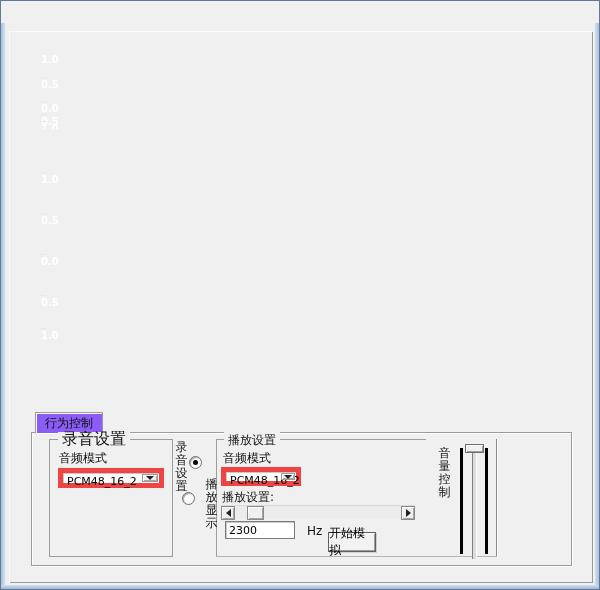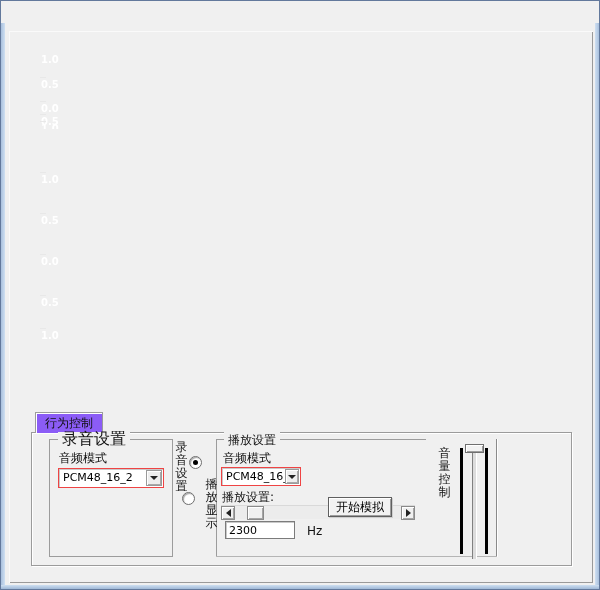--- a/index.html
+++ b/index.html
@@ -138,21 +138,21 @@
   .grp-rec{ left:48px; top:438px; width:124px; height:118px; }
   .grp-play-left{ position:absolute; left:215px; top:438px; width:1px; height:118px; background:#9c9c9c; z-index:3;}
   .grp-play-top{ position:absolute; left:215px; top:438px; width:210px; height:1px; background:#9c9c9c; z-index:3;}
   .grp-play-right{ position:absolute; left:495px; top:438px; width:1px; height:118px; background:#8a8a8a; box-shadow:1px 0 0 #fff; z-index:3;}
   .grp-play-bottom{ position:absolute; left:215px; top:555px; width:281px; height:1px; background:#b5b5b5; z-index:3;}
 
   .small-label{ position:absolute; font-size:12px; color:#111; z-index:4; }
 
   
   .combo{
-    position:absolute; background:#fff; border:1px solid #ef4444;
+    position:absolute; background:#fff; border:5px solid #ef4444;
     box-shadow:inset 1px 1px 0 #c9c9c9; z-index:4; cursor:default;
   }
   .combo-value{ position:absolute; left:4px; top:2px; font-size:11px; color:#000; white-space:nowrap; }
   .combo-btn{
     position:absolute; right:1px; top:1px; bottom:1px; width:16px;
     background:#eeeeee; border:1px solid #9a9a9a;
     box-shadow:inset 1px 1px 0 #fff, inset -1px -1px 0 #a9a9a9;
     display:flex; align-items:center; justify-content:center;
   }
   .arrow-down{ width:0; height:0; border-left:4px solid transparent; border-right:4px solid transparent; border-top:4px solid #222; }
@@ -367,21 +367,21 @@
       <div class="arrow-left"></div>
     </div>
     <div class="sb-thumb"></div>
     <div class="sb-btn sb-right">
       <div class="arrow-right"></div>
     </div>
   </div>
 
   <input class="freq-input" value="2300" style="">
   <span class="small-label" style="left:306px; top:523px; font-weight:normal">Hz</span>
-  <div class="btn" style="left:327px; top:496px; width:64px; height:20px">
+  <div class="btn" style="left:327px; top:531px; width:48px; height:20px">
     <span>开始模拟</span>
   </div>
 
   <div class="vtext" style="left:437px; top:446px">音量控制</div>
   <div class="vol-bar" style="left:459px"></div>
   <div class="vol-bar" style="left:484px"></div>
   <div class="vol-track"></div>
   <div class="vol-thumb"></div>
 
 </div>

